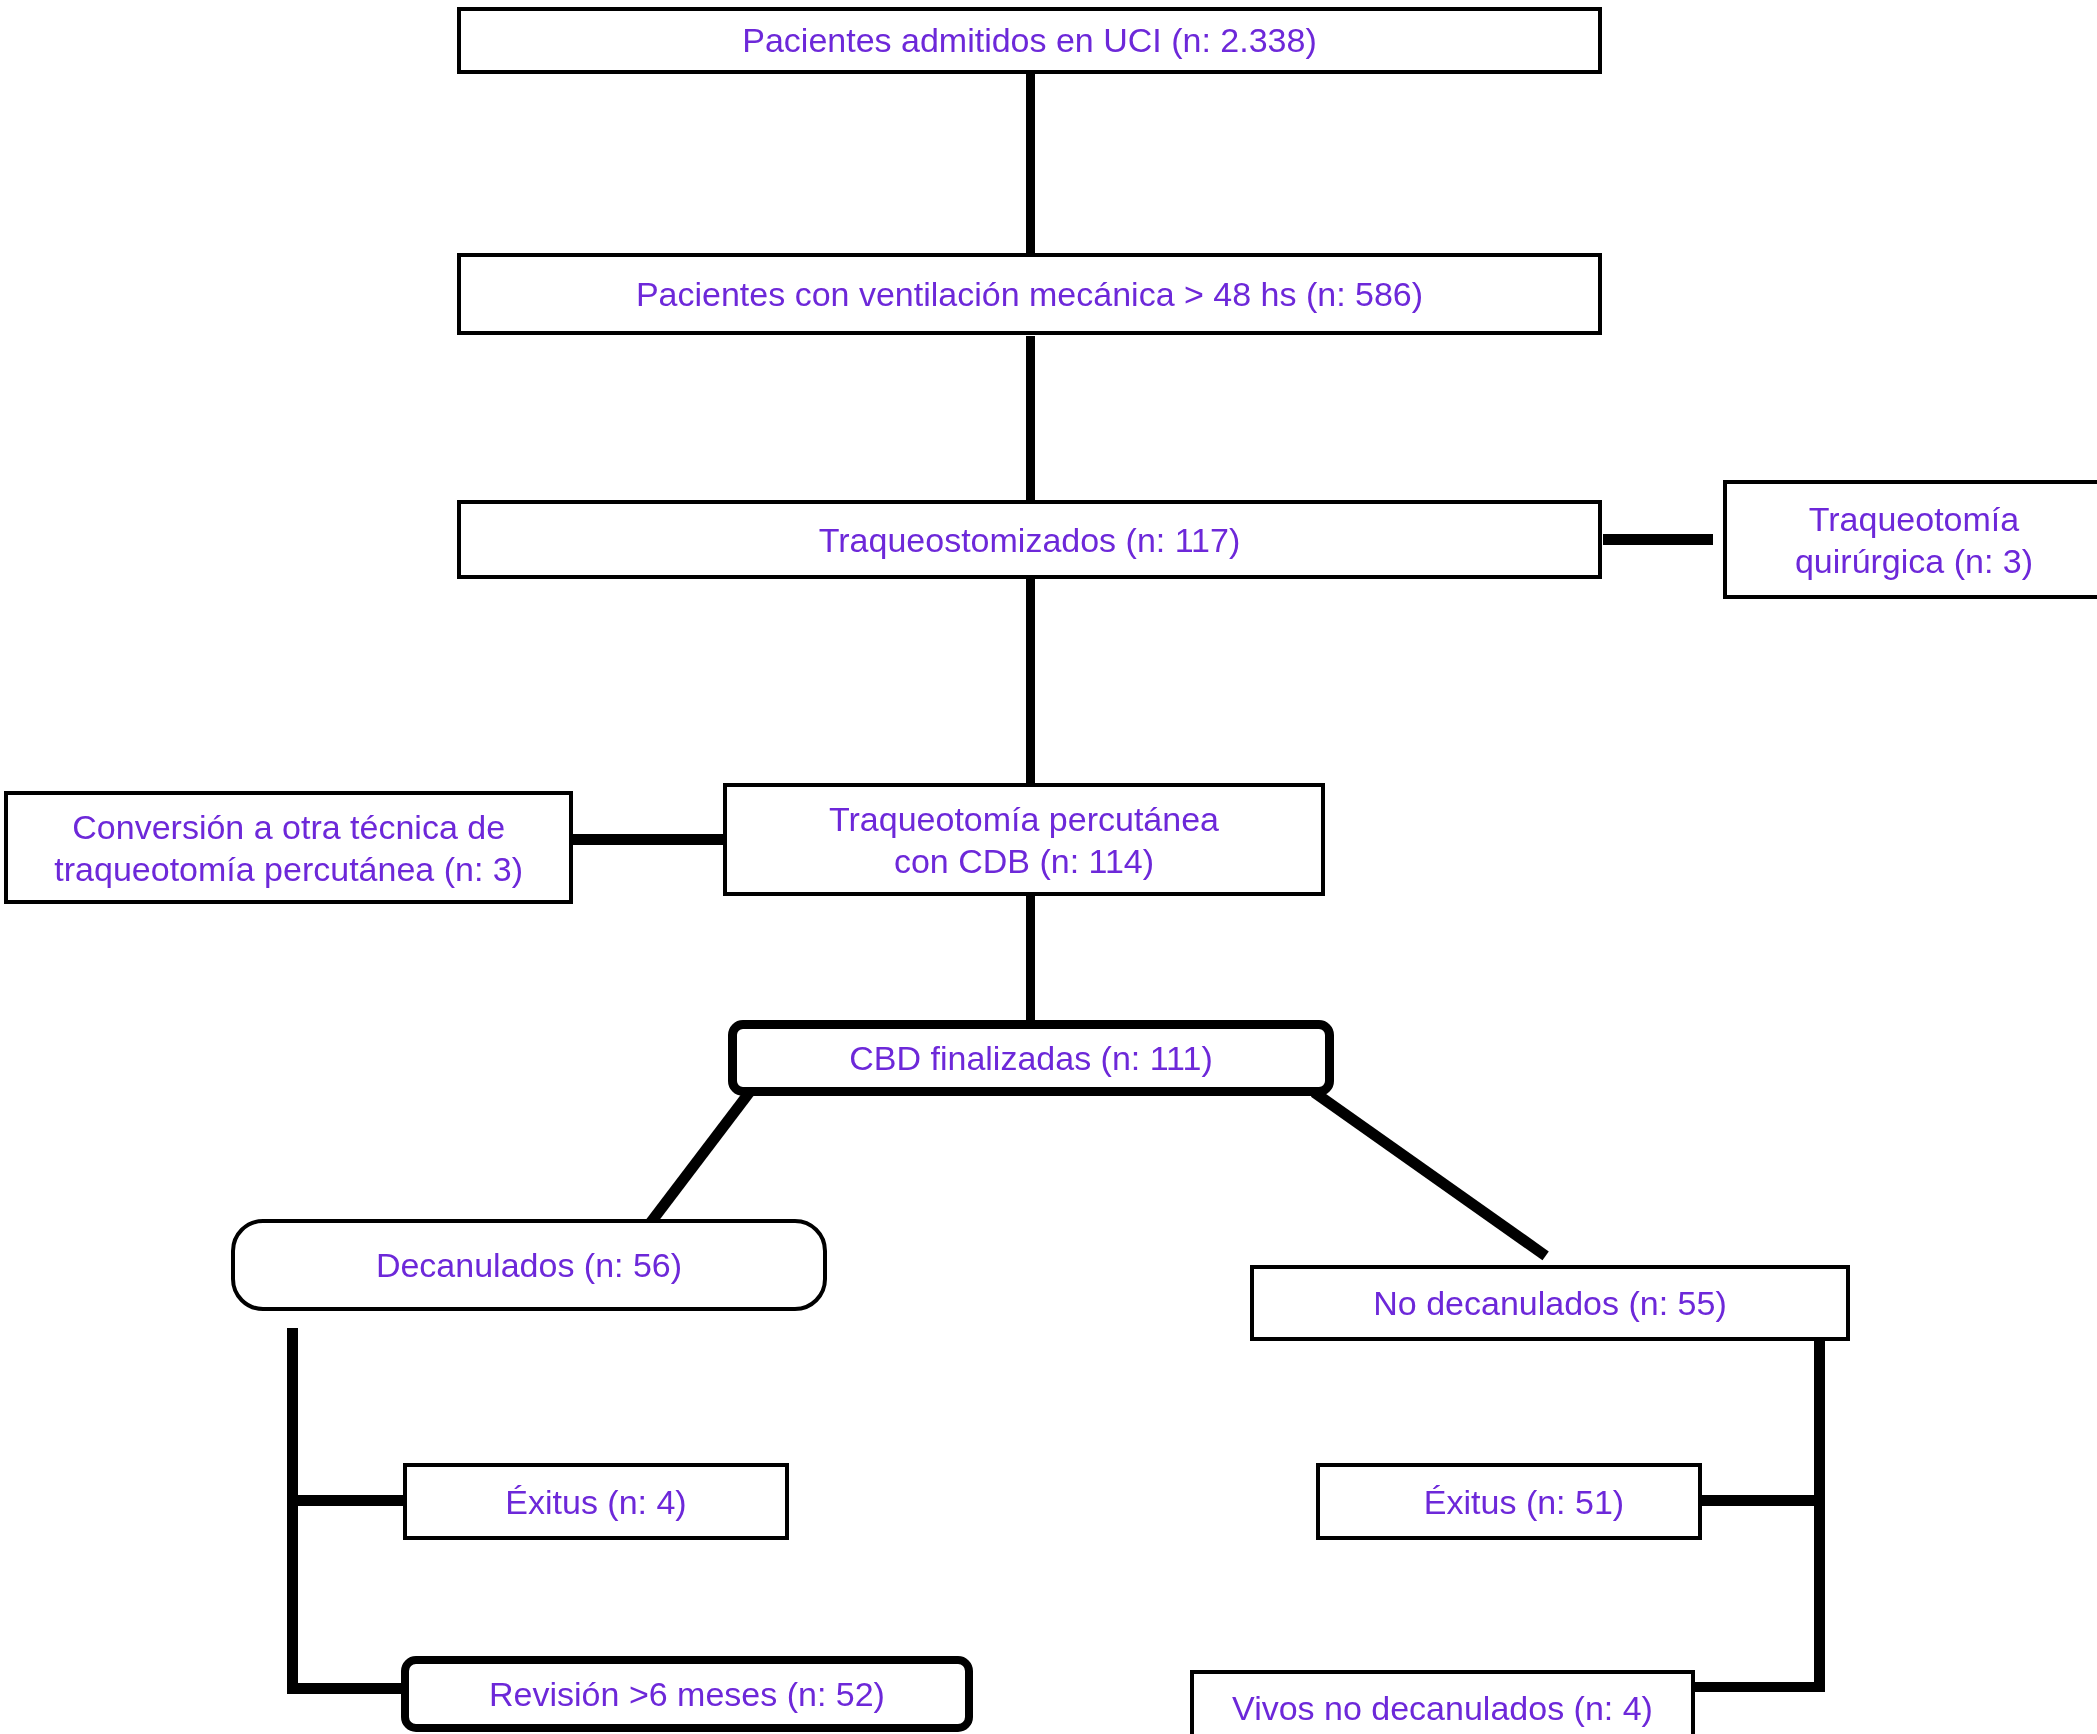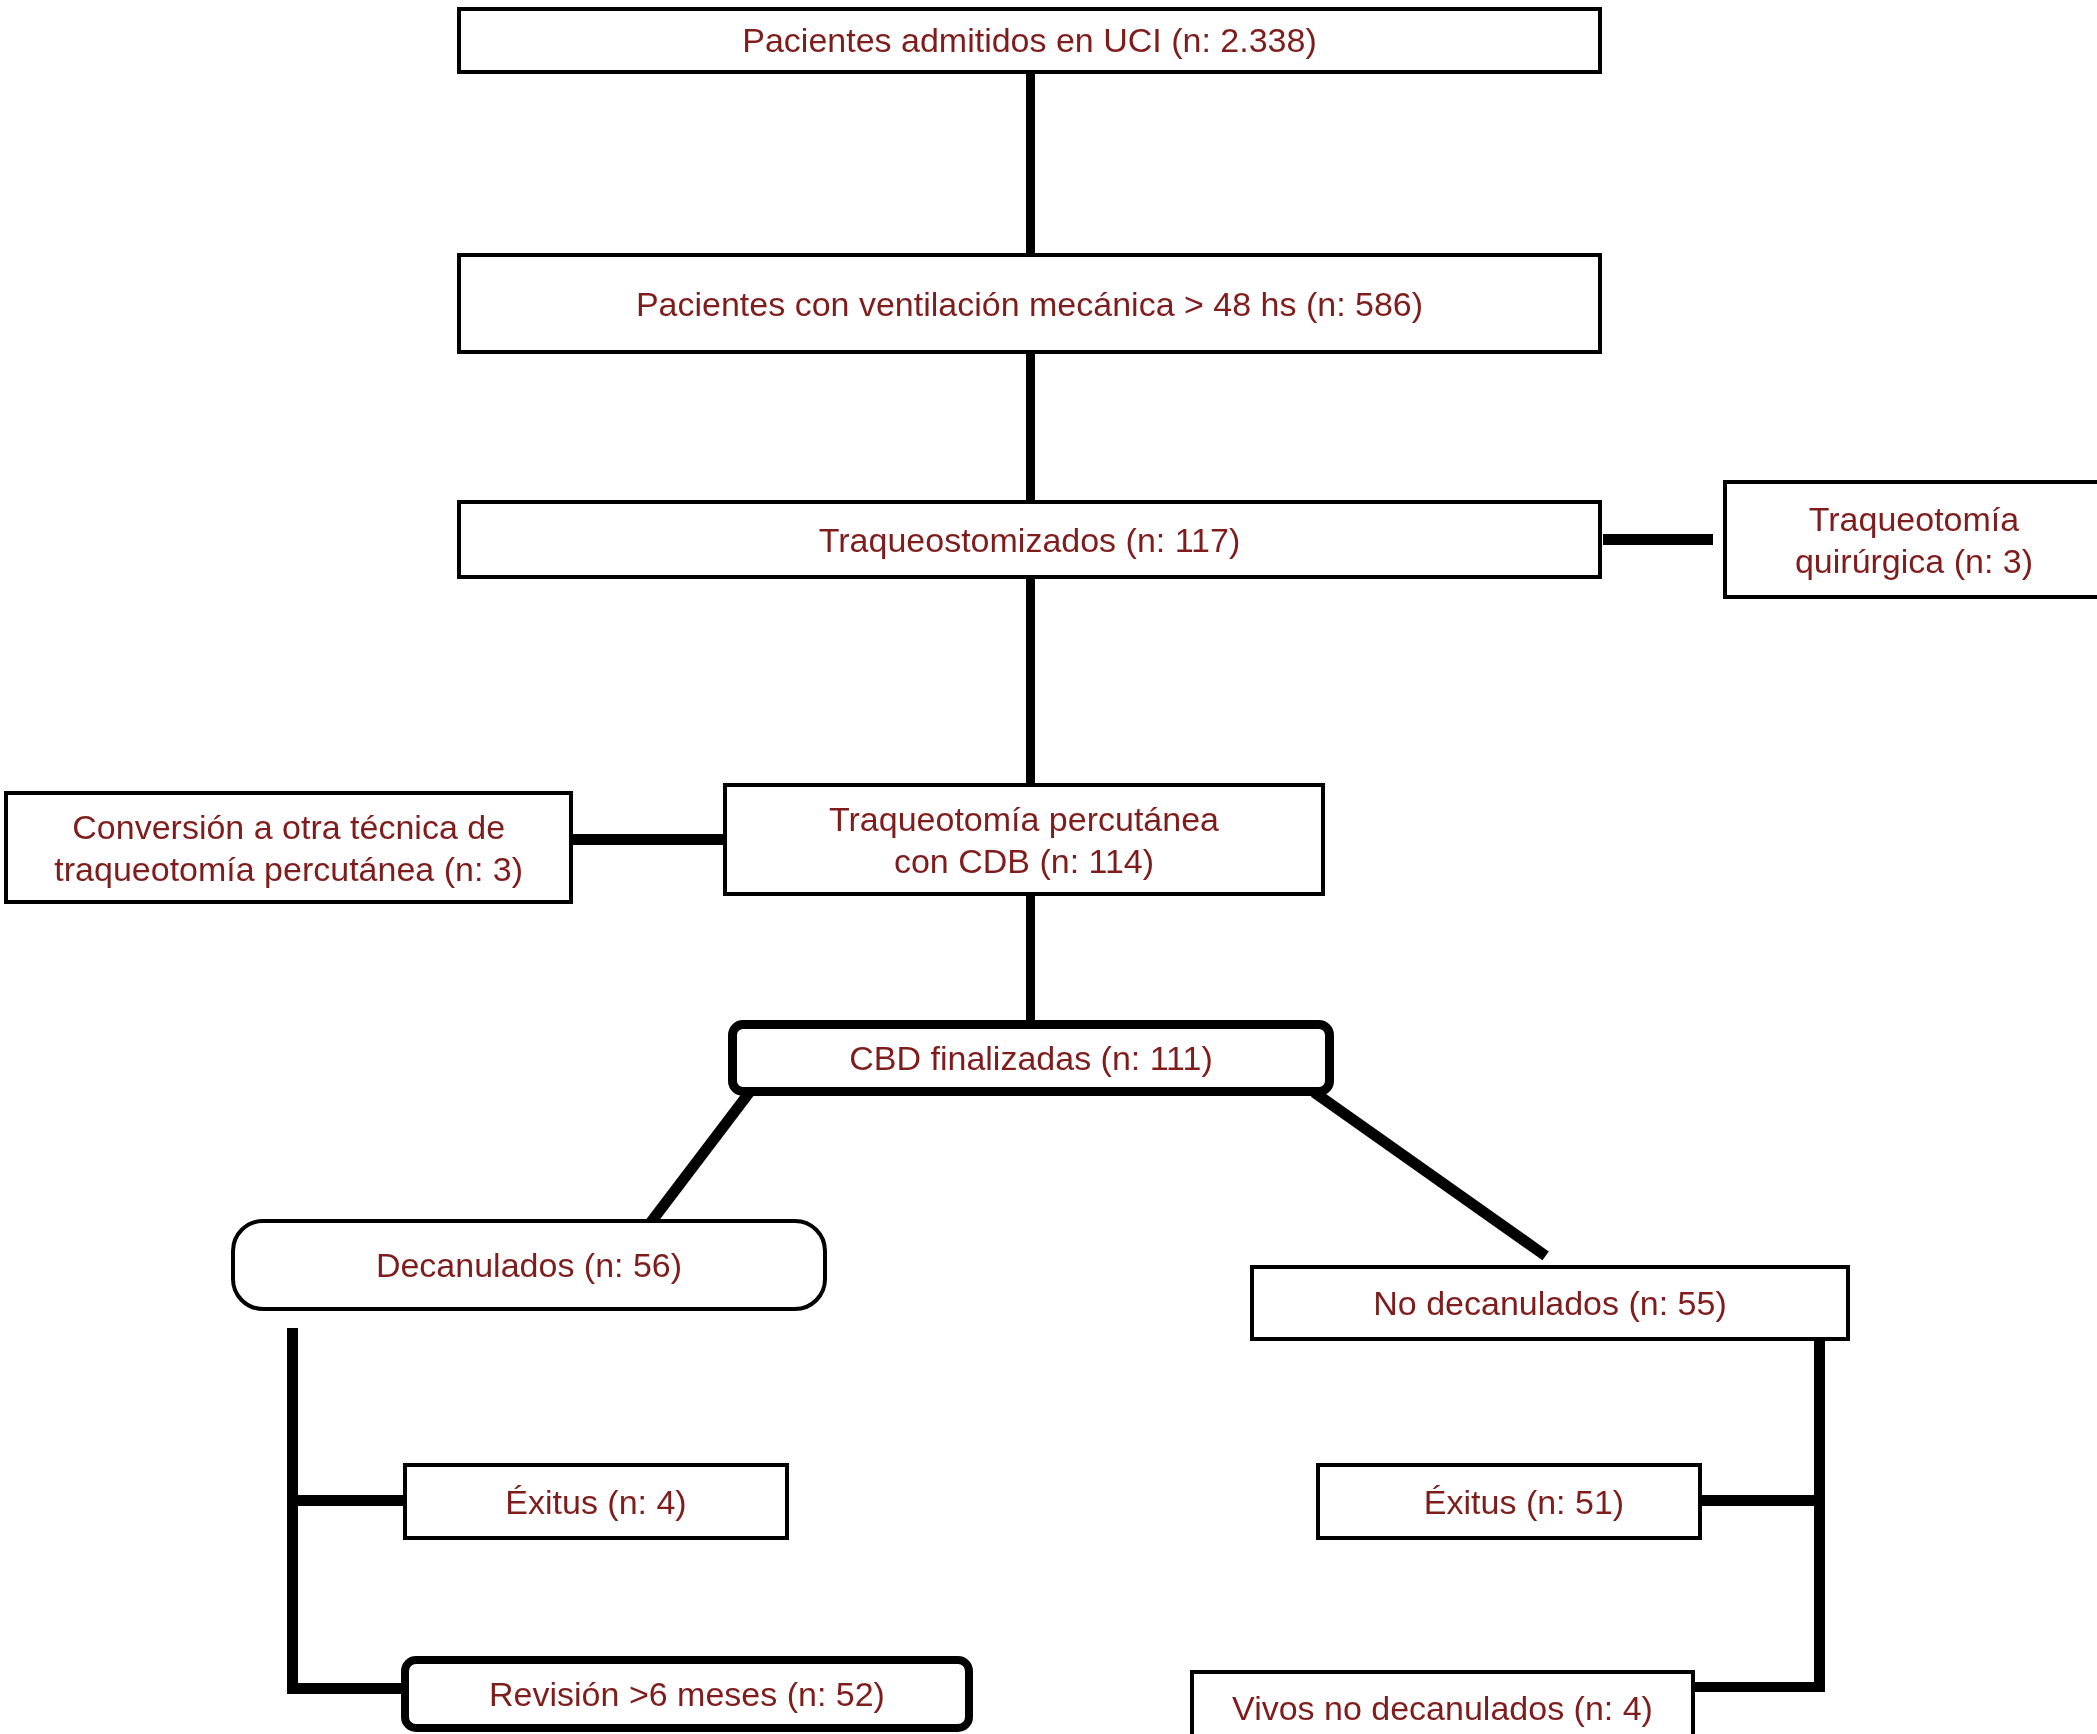--- a/index.html
+++ b/index.html
@@ -6,21 +6,21 @@
     margin: 0;
     padding: 0;
     background: #ffffff;
   }
   .stage {
     position: relative;
     width: 2098px;
     height: 1734px;
     background: #ffffff;
     font-family: "Liberation Sans", "DejaVu Sans", sans-serif;
-    color: #7f1d1d;
+    color: #6d28d9;
   }
   .connectors {
     position: absolute;
     left: 0;
     top: 0;
     width: 2098px;
     height: 1734px;
   }
   .node {
     position: absolute;
@@ -63,21 +63,21 @@
       <path shape-rendering="crispEdges" stroke-width="13" d="M348 1789 L480 1789"></path>
       <path shape-rendering="crispEdges" stroke-width="13" d="M2168 1583 L2168 2011 L2020 2011"></path>
       <path shape-rendering="crispEdges" stroke-width="13" d="M2168 1789 L2028 1789"></path>
     </g>
   </svg>
 
   <div class="node" style="left:457px; top:6.7px; width:1145px; height:67px;">
     <span class="line">Pacientes admitidos en UCI (n: 2.338)</span>
   </div>
 
-  <div class="node" style="left:457px; top:253px; width:1145px; height:101px;">
+  <div class="node" style="left:457px; top:253px; width:1145px; height:82px;">
     <span class="line">Pacientes con ventilación mecánica &gt; 48 hs (n: 586)</span>
   </div>
 
   <div class="node" style="left:457px; top:500px; width:1145px; height:79px;">
     <span class="line">Traqueostomizados (n: 117)</span>
   </div>
 
   <div class="node" style="left:1723px; top:480px; width:382px; height:119px;">
     <span class="line">Traqueotomía</span>
     <span class="line">quirúrgica (n: 3)</span>

